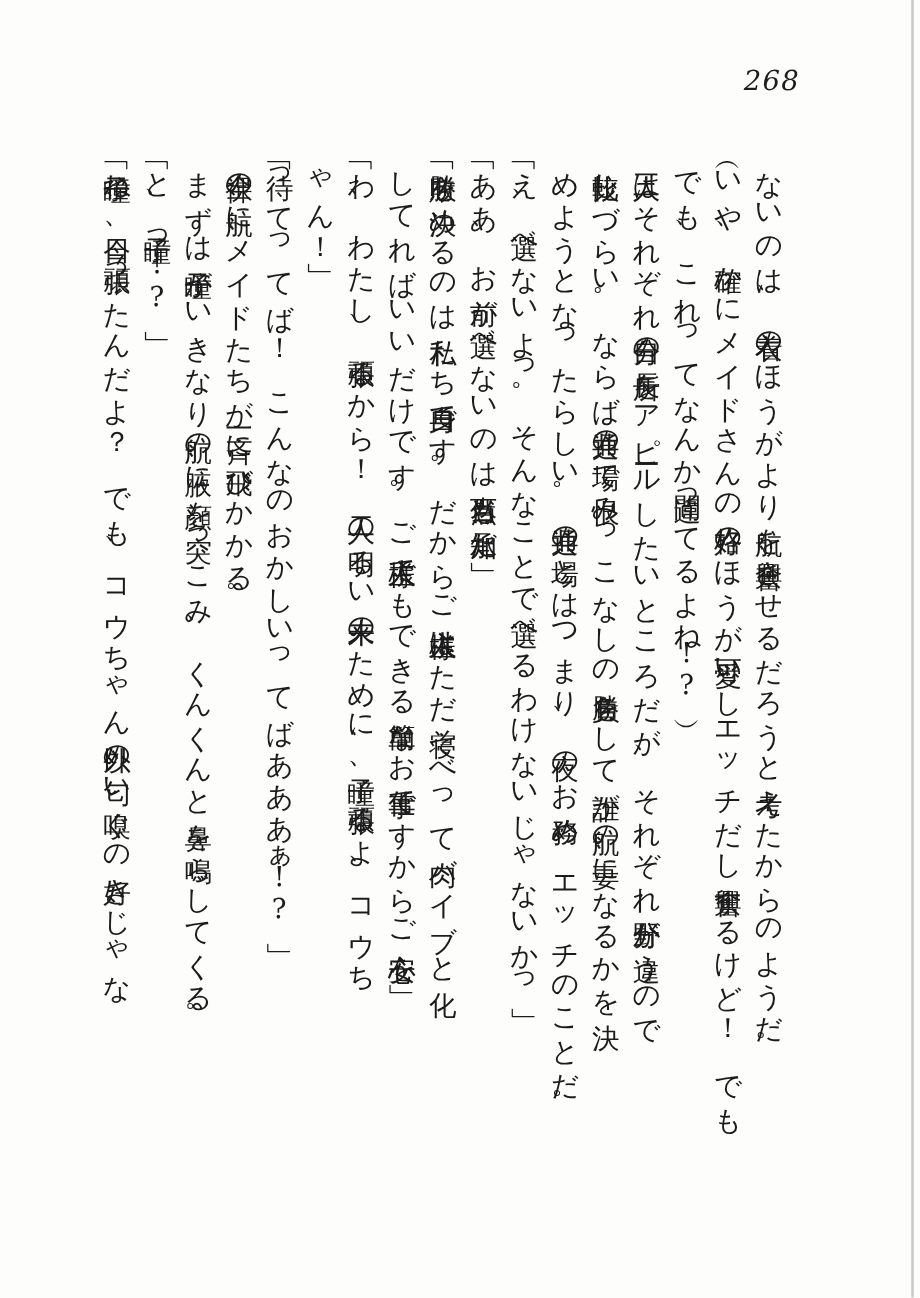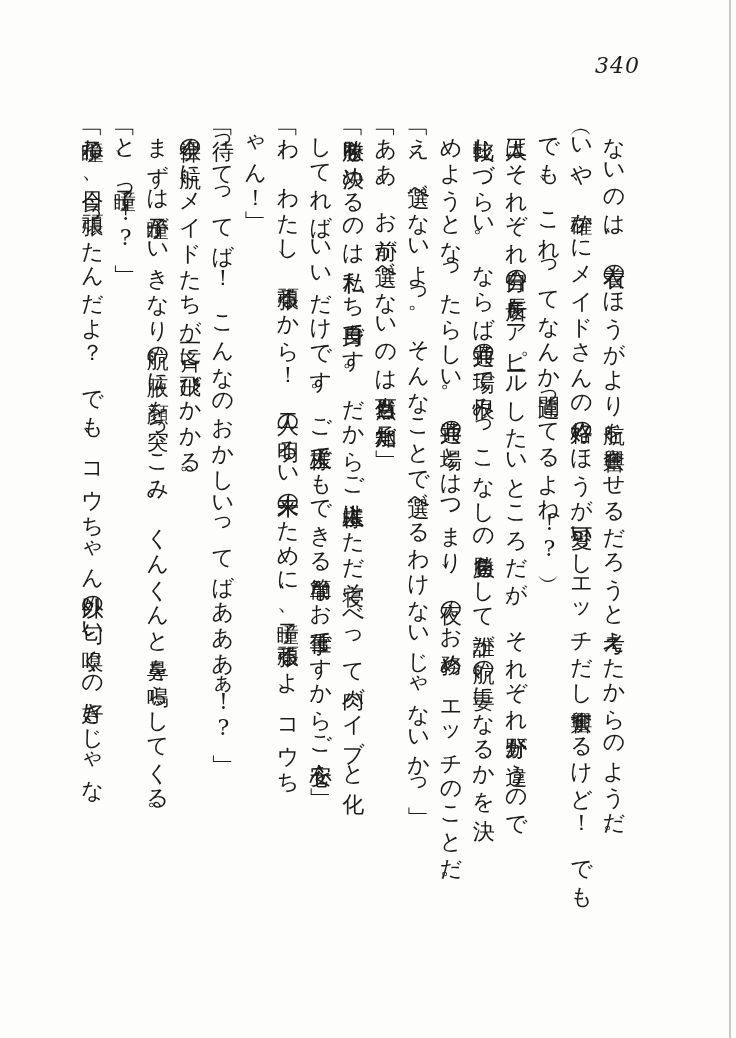--- a/index.html
+++ b/index.html
@@ -53,21 +53,21 @@
     margin: 0;
     padding: 0;
   }
 </style>
 </head>
 <body>
 
 <div class="page">
   <div class="edge-line"></div>
 
-  <div class="page-number">340</div>
+  <div class="page-number">268</div>
 
   <div class="text-block">
     <div class="text-line">ないのは、着衣のほうがより航を興奮させるだろうと考えたからのようだ。</div>
     <div class="text-line">（いや、確かにメイドさんの格好のほうが可愛いしエッチだし興奮するけど！　でも</div>
     <div class="text-line">でも、これってなんか間違ってるよね!?）</div>
     <div class="text-line">三人はそれぞれ自分の長所をアピールしたいところだが、それぞれ分野が違うので</div>
     <div class="text-line">比較しづらい。ならば共通の場で恨みっこなしの勝負をして誰が航の妻になるかを決</div>
     <div class="text-line">めようとなったらしい。共通の場とはつまり、夜のお務め、エッチのことだ。</div>
     <div class="text-line">「え、選べないよっ。そんなことで選べるわけないじゃないかっ」</div>
     <div class="text-line">「ああ、お前が選べないのは当然百も承知だ」</div>

